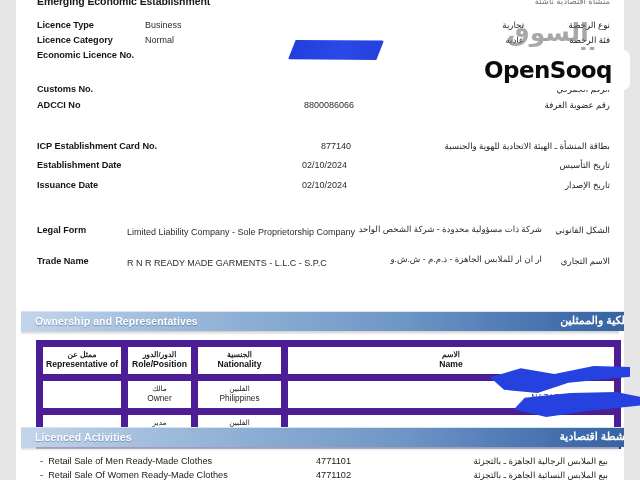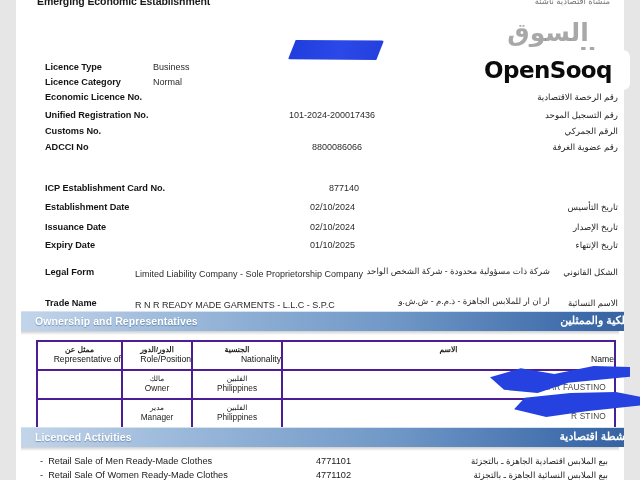--- a/index.html
+++ b/index.html
@@ -47,24 +47,23 @@
     top: -4px;
     font-size: 8.5px;
     color: #777;
     direction: rtl;
     white-space: nowrap;
     filter: blur(0.4px);
   }
   
   .row {
     position: absolute;
-    left: 8px;
+    left: 0;
     width: 608px;
     height: 14px;
-    margin-top: 42px;
   }
   .lbl-en {
     position: absolute;
     left: 21px;
     top: 0;
     font-size: 9.2px;
     font-weight: bold;
     color: #151515;
     white-space: nowrap;
     letter-spacing: -0.05px;
@@ -132,41 +131,40 @@
   }
   
   .otable {
     position: absolute;
     left: 20px;
     width: 578px;
     border-collapse: collapse;
     table-layout: fixed;
   }
   .otable td, .otable th {
-    border: 2px solid #4c1d95;
+    border: 7px solid #4c1d95;
     padding: 0;
     vertical-align: middle;
     text-align: center;
     height: 27px;
   }
   .otable .th-ar {
     display: block;
     font-size: 7.6px;
     font-weight: bold;
     color: #1c1c1c;
     direction: rtl;
     line-height: 1.15;
   }
   .otable .th-en {
     display: block;
     font-size: 8.6px;
-    font-weight: normal;
+    font-weight: bold;
     color: #111;
     line-height: 1.15;
-    text-align: right;
   }
   .otable .cell-ar {
     display: block;
     font-size: 7.4px;
     color: #1c1c1c;
     direction: rtl;
     line-height: 1.2;
   }
   .otable .cell-en {
     display: block;
@@ -326,74 +324,65 @@
       <span class="lbl-ar">فئة الرخصة</span>
       <span class="val-ar" style="right:100px">عادية</span>
     </div>
 
     <div class="row" style="top:50px">
       <span class="lbl-en">Economic Licence No.</span>
       <span class="val-en" style="left:129px"></span>
       <span class="lbl-ar">رقم الرخصة الاقتصادية</span>
     </div>
 
-    <div class="row" style="top:68px">
-      <span class="lbl-en">Unified Registration No.</span>
-      <span class="val-en" style="left:265px">101-2024-200017436</span>
-      <span class="lbl-ar">رقم التسجيل الموحد</span>
-    </div>
 
     <div class="row" style="top:84px">
       <span class="lbl-en">Customs No.</span>
       <span class="lbl-ar">الرقم الجمركي</span>
     </div>
 
     <div class="row" style="top:100px">
       <span class="lbl-en">ADCCI No</span>
       <span class="val-en" style="left:288px">8800086066</span>
       <span class="lbl-ar">رقم عضوية الغرفة</span>
     </div>
 
     <div class="row" style="top:121px">
     </div>
 
     <div class="row" style="top:141px">
       <span class="lbl-en">ICP Establishment Card No.</span>
       <span class="val-en" style="left:305px">877140</span>
+      <span class="lbl-ar">بطاقة المنشأة ـ الهيئة الاتحادية للهوية والجنسية</span>
     </div>
 
     <div class="row" style="top:160px">
       <span class="lbl-en">Establishment Date</span>
       <span class="val-en" style="left:286px">02/10/2024</span>
       <span class="lbl-ar">تاريخ التأسيس</span>
     </div>
 
     <div class="row" style="top:180px">
       <span class="lbl-en">Issuance Date</span>
       <span class="val-en" style="left:286px">02/10/2024</span>
       <span class="lbl-ar">تاريخ الإصدار</span>
     </div>
 
-    <div class="row" style="top:198px">
-      <span class="lbl-en">Expiry Date</span>
-      <span class="val-en" style="left:286px">01/10/2025</span>
-      <span class="lbl-ar">تاريخ الإنتهاء</span>
-    </div>
 
     <div class="row" style="top:225px;height:24px">
       <span class="lbl-en">Legal Form</span>
       <span class="val-en" style="left:111px;top:2px">Limited Liability Company - Sole Proprietorship Company</span>
       <span class="lbl-ar">الشكل القانوني</span>
       <span class="val-ar" style="right:82px;top:-1px">شركة ذات مسؤولية محدودة - شركة الشخص الواحد</span>
     </div>
 
     <div class="row" style="top:256px;height:24px">
       <span class="lbl-en">Trade Name</span>
       <span class="val-en" style="left:111px;top:2px">R N R READY MADE GARMENTS - L.L.C - S.P.C</span>
-      <span class="lbl-ar">الاسم النسائية</span>
+      <span class="lbl-ar">الاسم التجاري</span>
       <span class="val-ar" style="right:82px;top:-2px">ار ان ار للملابس الجاهزة - ذ.م.م - ش.ش.و</span>
     </div>
 
     <div class="section-bar" style="top:311px">
       <span class="s-en">Ownership and Representatives</span>
       <span class="s-ar">الملكية والممثلين</span>
     </div>
     <div class="bar-shadow" style="top:331px"></div>
 
     <table class="otable" style="top:340px">
@@ -457,21 +446,21 @@
 
     <div class="section-bar" style="top:427px">
       <span class="s-en">Licenced Activities</span>
       <span class="s-ar">الأنشطة اقتصادية</span>
     </div>
     <div class="bar-shadow" style="top:447px"></div>
 
     <div class="act-row" style="top:456px">
       <span class="act-en">-&nbsp;&nbsp;<span>Retail Sale of Men Ready-Made Clothes</span></span>
       <span class="act-code">4771101</span>
-      <span class="act-ar">بيع الملابس اقتصادية الجاهزة ـ بالتجزئة</span>
+      <span class="act-ar">بيع الملابس الرجالية الجاهزة ـ بالتجزئة</span>
     </div>
 
     <div class="act-row" style="top:470px">
       <span class="act-en">-&nbsp;&nbsp;<span>Retail Sale Of Women Ready-Made Clothes</span></span>
       <span class="act-code">4771102</span>
       <span class="act-ar">بيع الملابس النسائية الجاهزة ـ بالتجزئة</span>
     </div>
 
   </div>
 

